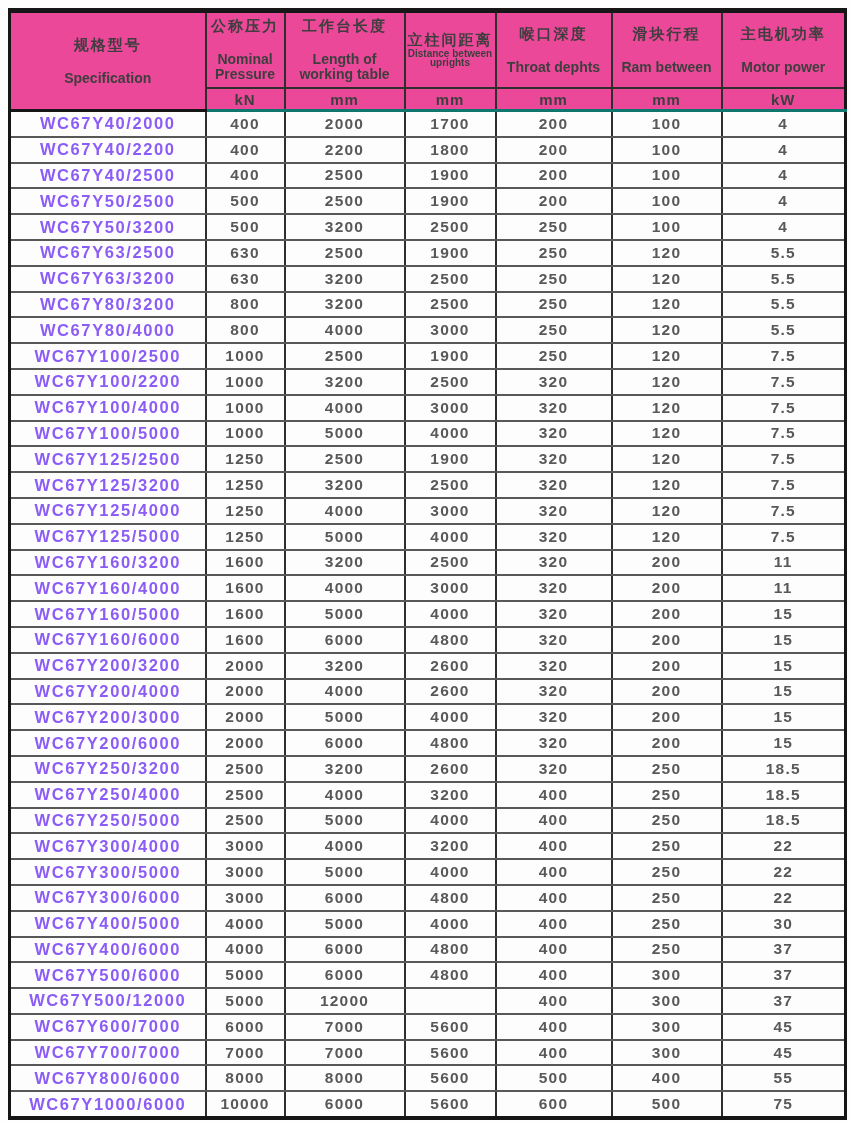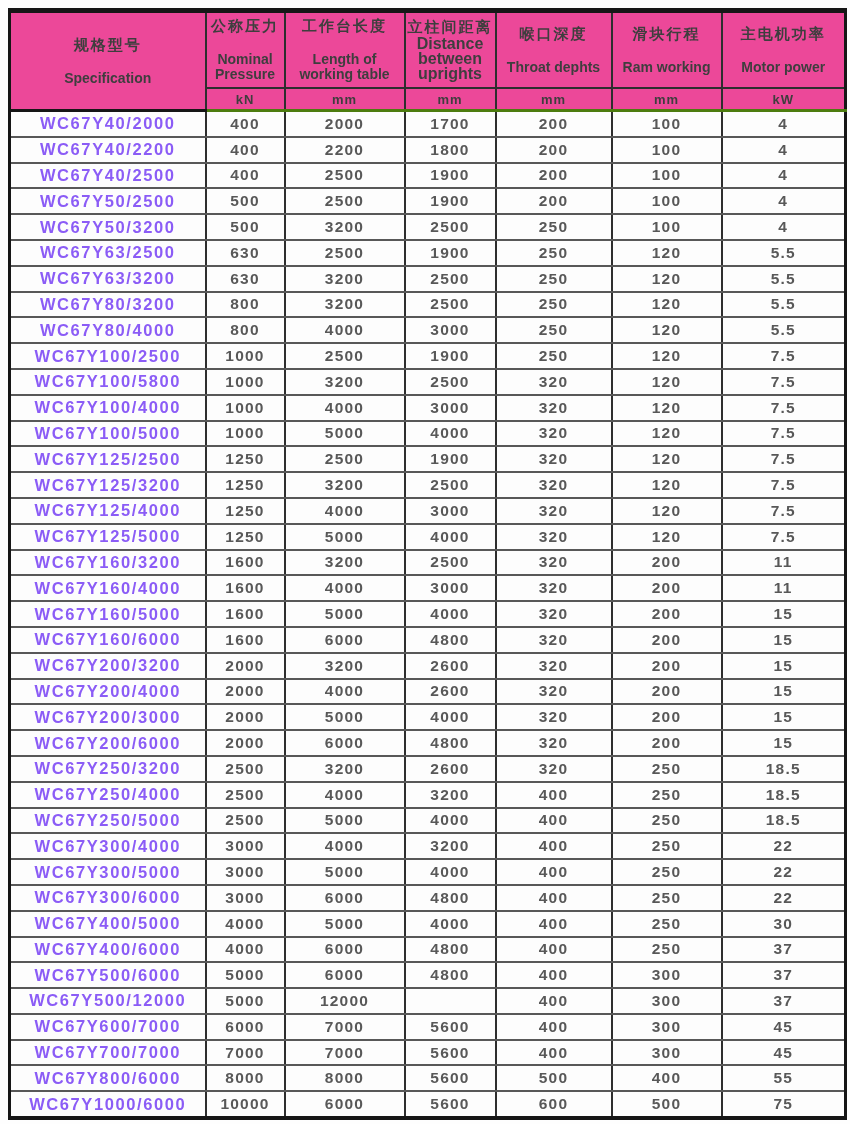--- a/index.html
+++ b/index.html
@@ -55,29 +55,29 @@
   }
   .en {
     font-size: 14px;
     line-height: 1.1;
     margin-top: 16px;
   }
   tr.title-row th:nth-child(4) .cn {
     line-height: 1.05;
   }
   tr.title-row th:nth-child(4) .en {
-    font-size: 16px;
+    font-size: 10px;
     line-height: 0.95;
     letter-spacing: 0;
     margin-top: 1px;
   }
   tr.units-row th {
     height: 20px;
-    font-size: 13px;
-    border-bottom: 3px solid #4d7c0f;
+    font-size: 15px;
+    border-bottom: 3px solid #0f766e;
     letter-spacing: 1px;
   }
   tbody td {
     height: 23.8px;
     border-left: 2px solid #2e2e2e;
     border-right: 2px solid #2e2e2e;
     border-top: 2px solid #585858;
     border-bottom: 2px solid #585858;
     color: #585858;
     font-weight: bold;
@@ -122,21 +122,21 @@
         <th>
           <div class="cn">立柱间距离</div>
           <div class="en">Distance between uprights</div>
         </th>
         <th>
           <div class="cn">喉口深度</div>
           <div class="en">Throat dephts</div>
         </th>
         <th>
           <div class="cn">滑块行程</div>
-          <div class="en">Ram working</div>
+          <div class="en">Ram between</div>
         </th>
         <th>
           <div class="cn">主电机功率</div>
           <div class="en">Motor power</div>
         </th>
       </tr>
       <tr class="units-row">
         <th>kN</th>
         <th>mm</th>
         <th>mm</th>
@@ -230,21 +230,21 @@
         <tr>
           <td class="model">WC67Y100/2500</td>
           <td>1000</td>
           <td>2500</td>
           <td>1900</td>
           <td>250</td>
           <td>120</td>
           <td>7.5</td>
         </tr>
         <tr>
-          <td class="model">WC67Y100/5800</td>
+          <td class="model">WC67Y100/2200</td>
           <td>1000</td>
           <td>3200</td>
           <td>2500</td>
           <td>320</td>
           <td>120</td>
           <td>7.5</td>
         </tr>
         <tr>
           <td class="model">WC67Y100/4000</td>
           <td>1000</td>

